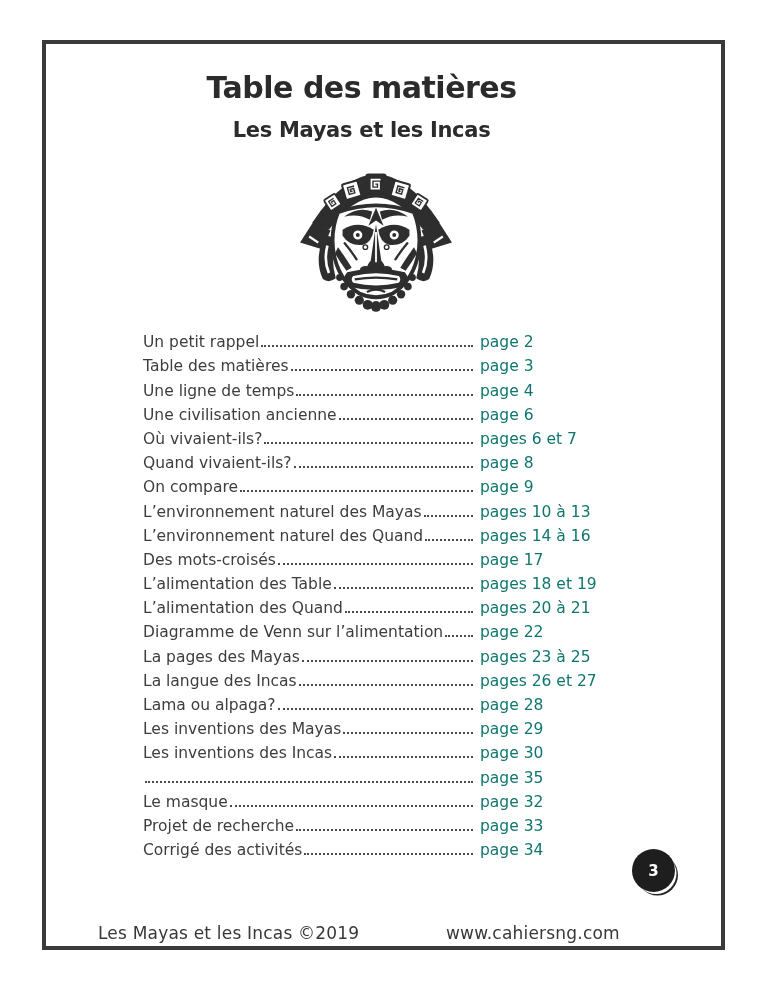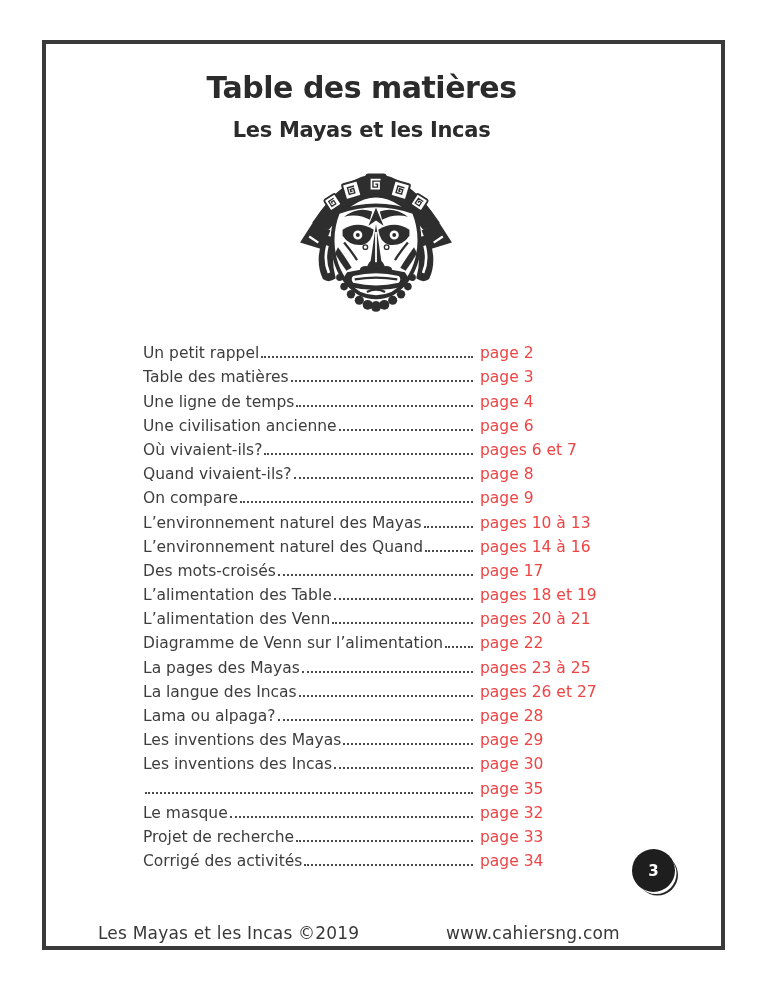--- a/index.html
+++ b/index.html
@@ -17,29 +17,29 @@
   .title {
     font-size: 30px; font-weight: bold; color: #2b2b2b; letter-spacing: -0.5px;
   }
   .subtitle {
     font-size: 21px; font-weight: bold; color: #2b2b2b; margin-top: 13px; letter-spacing: -0.3px;
   }
 
   .mask-wrap { display: flex; justify-content: center; margin-top: 14px; transform: translateX(-8px); }
   .mask-wrap svg { display: block; }
 
-  .toc { margin: 21px 0 0 97px; width: 480px; }
+  .toc { margin: 10px 0 0 97px; width: 480px; }
   .toc-row { display: flex; align-items: flex-end; height: 24.2px; }
   .toc-label { font-size: 15.5px; white-space: nowrap; color: #3d3d3d; }
   .toc-leader {
     flex: 1 1 auto; align-self: flex-end;
     border-bottom: 2px dotted #4a4a4a;
     margin: 0 7px 4px 2px; min-width: 10px;
   }
-  .toc-page { flex: 0 0 143px; font-size: 15.5px; white-space: nowrap; color: #ef4444; }
+  .toc-page { flex: 0 0 143px; font-size: 15.5px; white-space: nowrap; color: #0f766e; }
 
   .footer-left {
     position: absolute; left: 52px; bottom: 3px; font-size: 17px; color: #383838; letter-spacing: 0.2px;
   }
   .footer-site {
     position: absolute; left: 400px; bottom: 3px; font-size: 17px; color: #383838; letter-spacing: 0.2px;
   }
 
   .page-badge {
     position: absolute; left: 632px; top: 849px; width: 43px; height: 43px;
@@ -204,21 +204,21 @@
     <span class="toc-page">page 17</span>
   </div>
 
   <div class="toc-row">
     <span class="toc-label">L’alimentation des Table</span>
     <span class="toc-leader"></span>
     <span class="toc-page">pages 18 et 19</span>
   </div>
 
   <div class="toc-row">
-    <span class="toc-label">L’alimentation des Venn</span>
+    <span class="toc-label">L’alimentation des Quand</span>
     <span class="toc-leader"></span>
     <span class="toc-page">pages 20 à 21</span>
   </div>
 
   <div class="toc-row">
     <span class="toc-label">Diagramme de Venn sur l’alimentation</span>
     <span class="toc-leader"></span>
     <span class="toc-page">page 22</span>
   </div>
 

